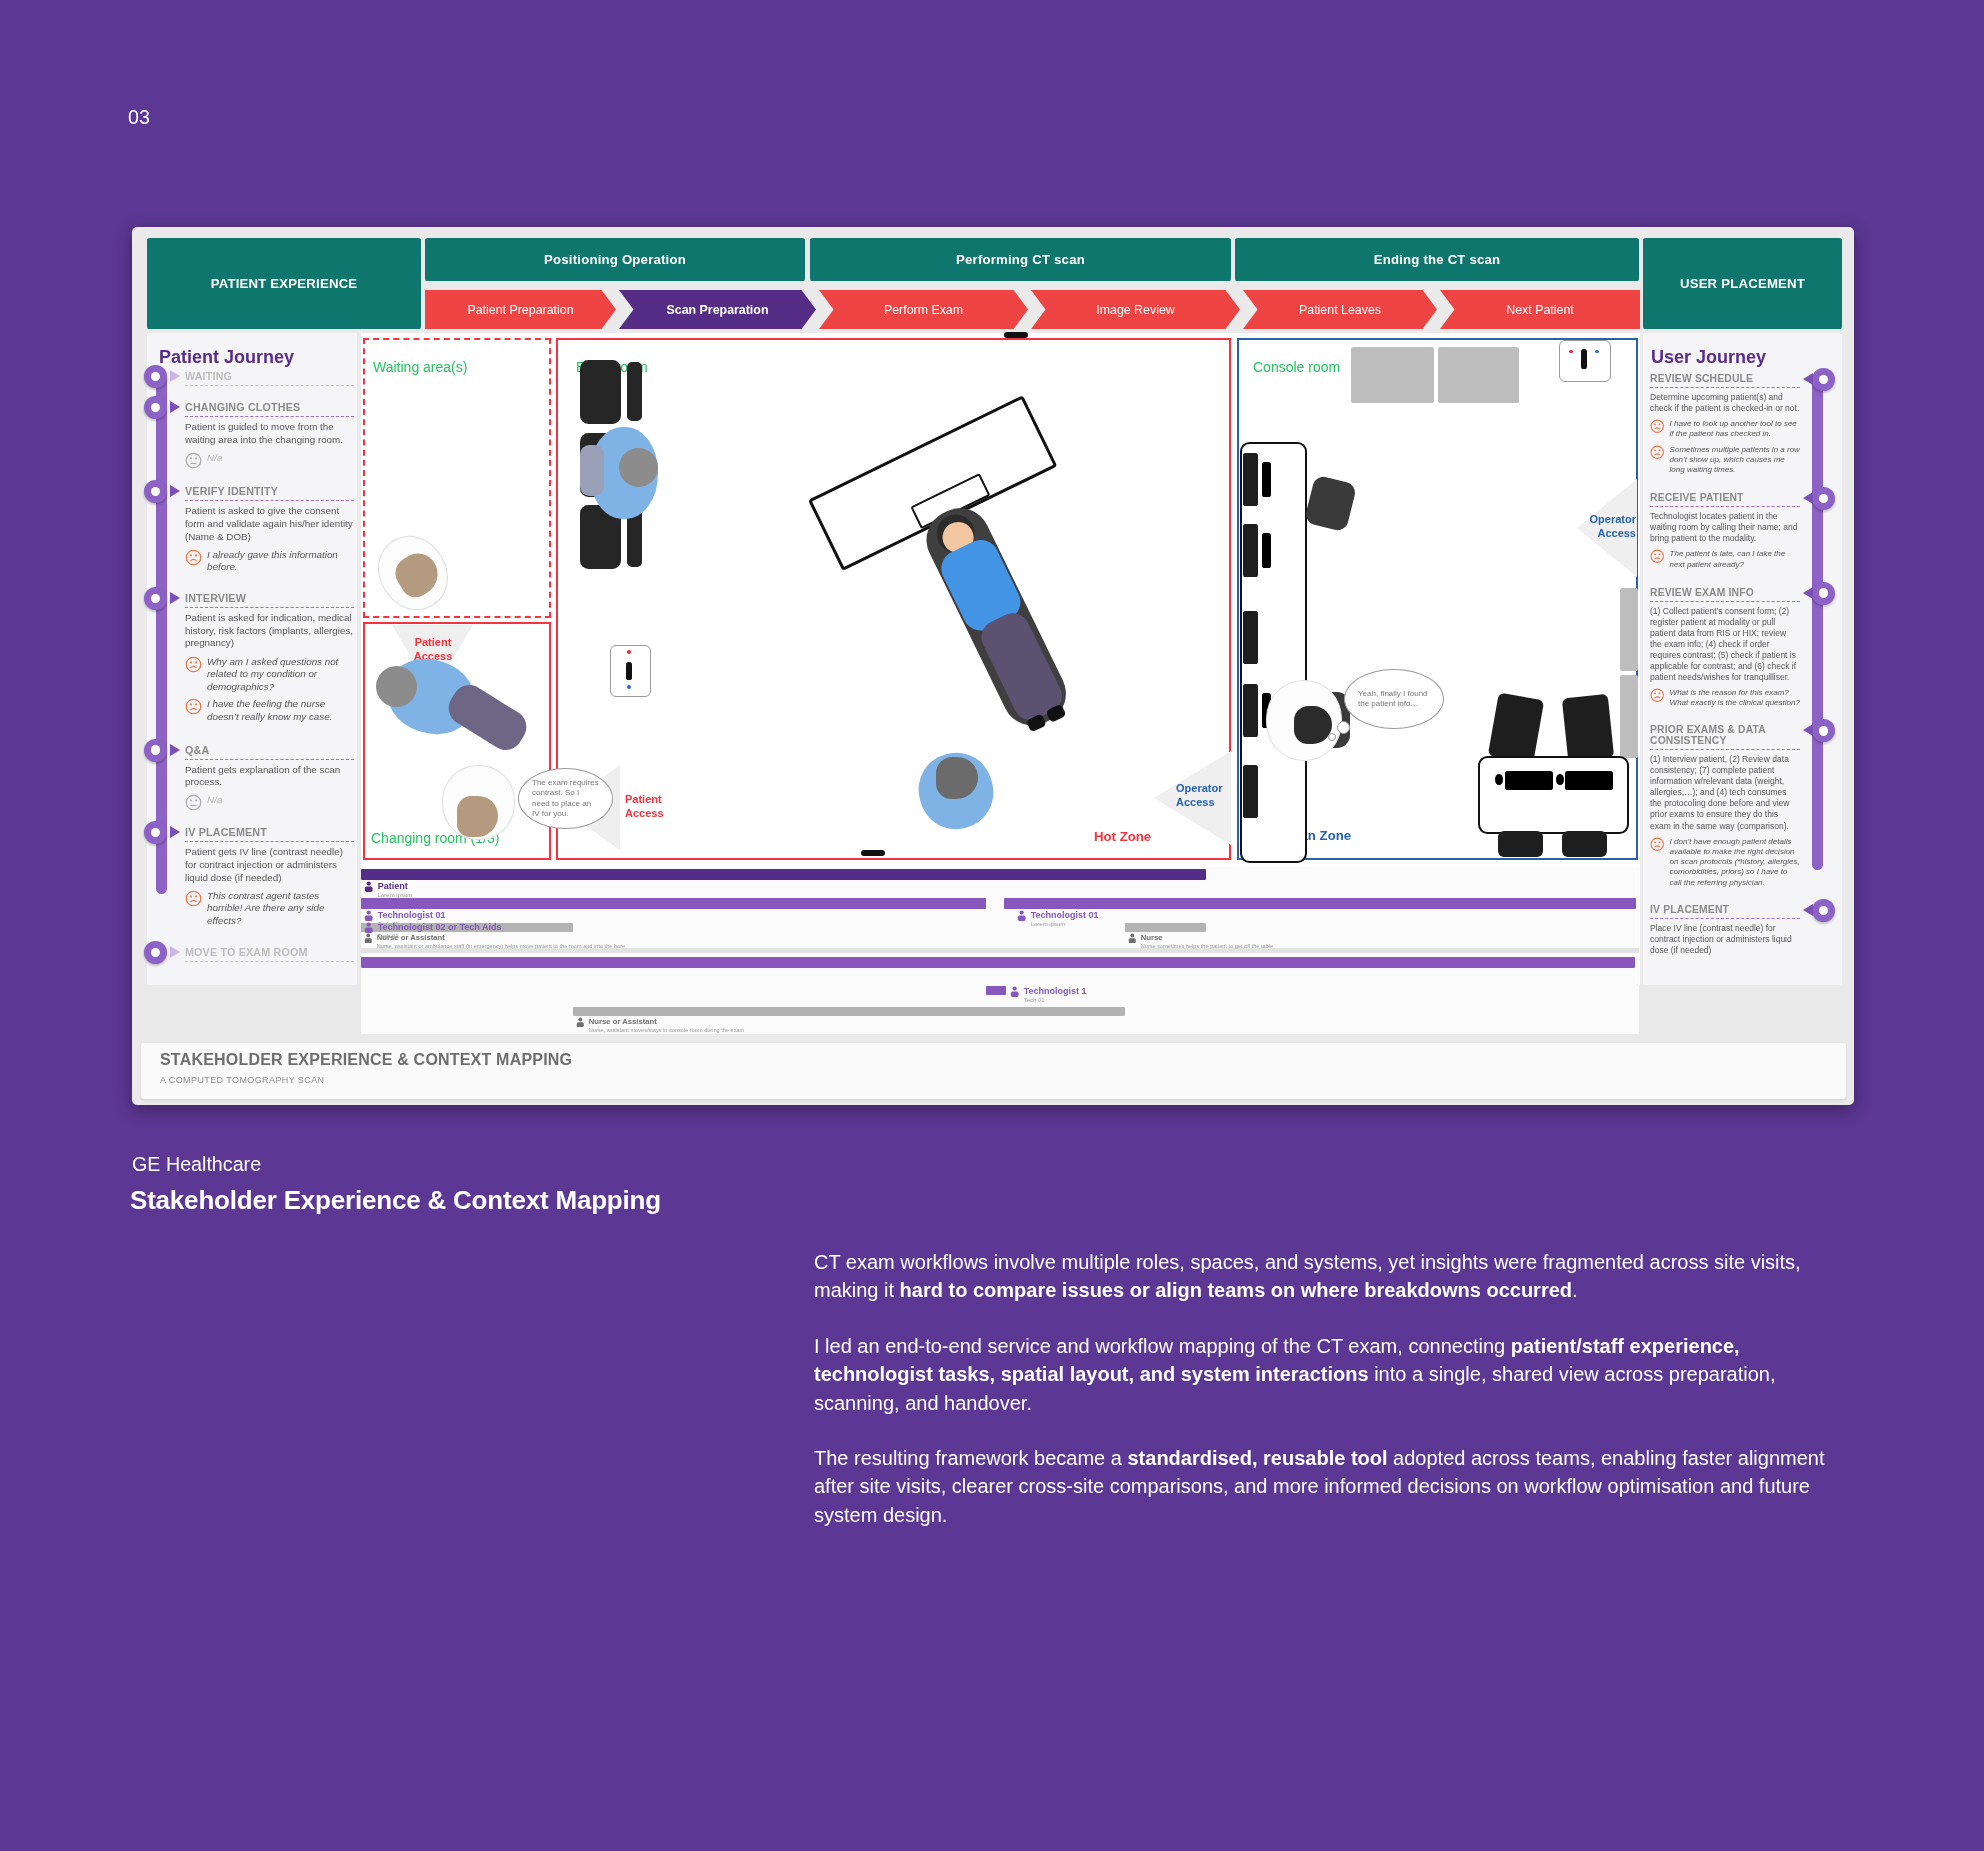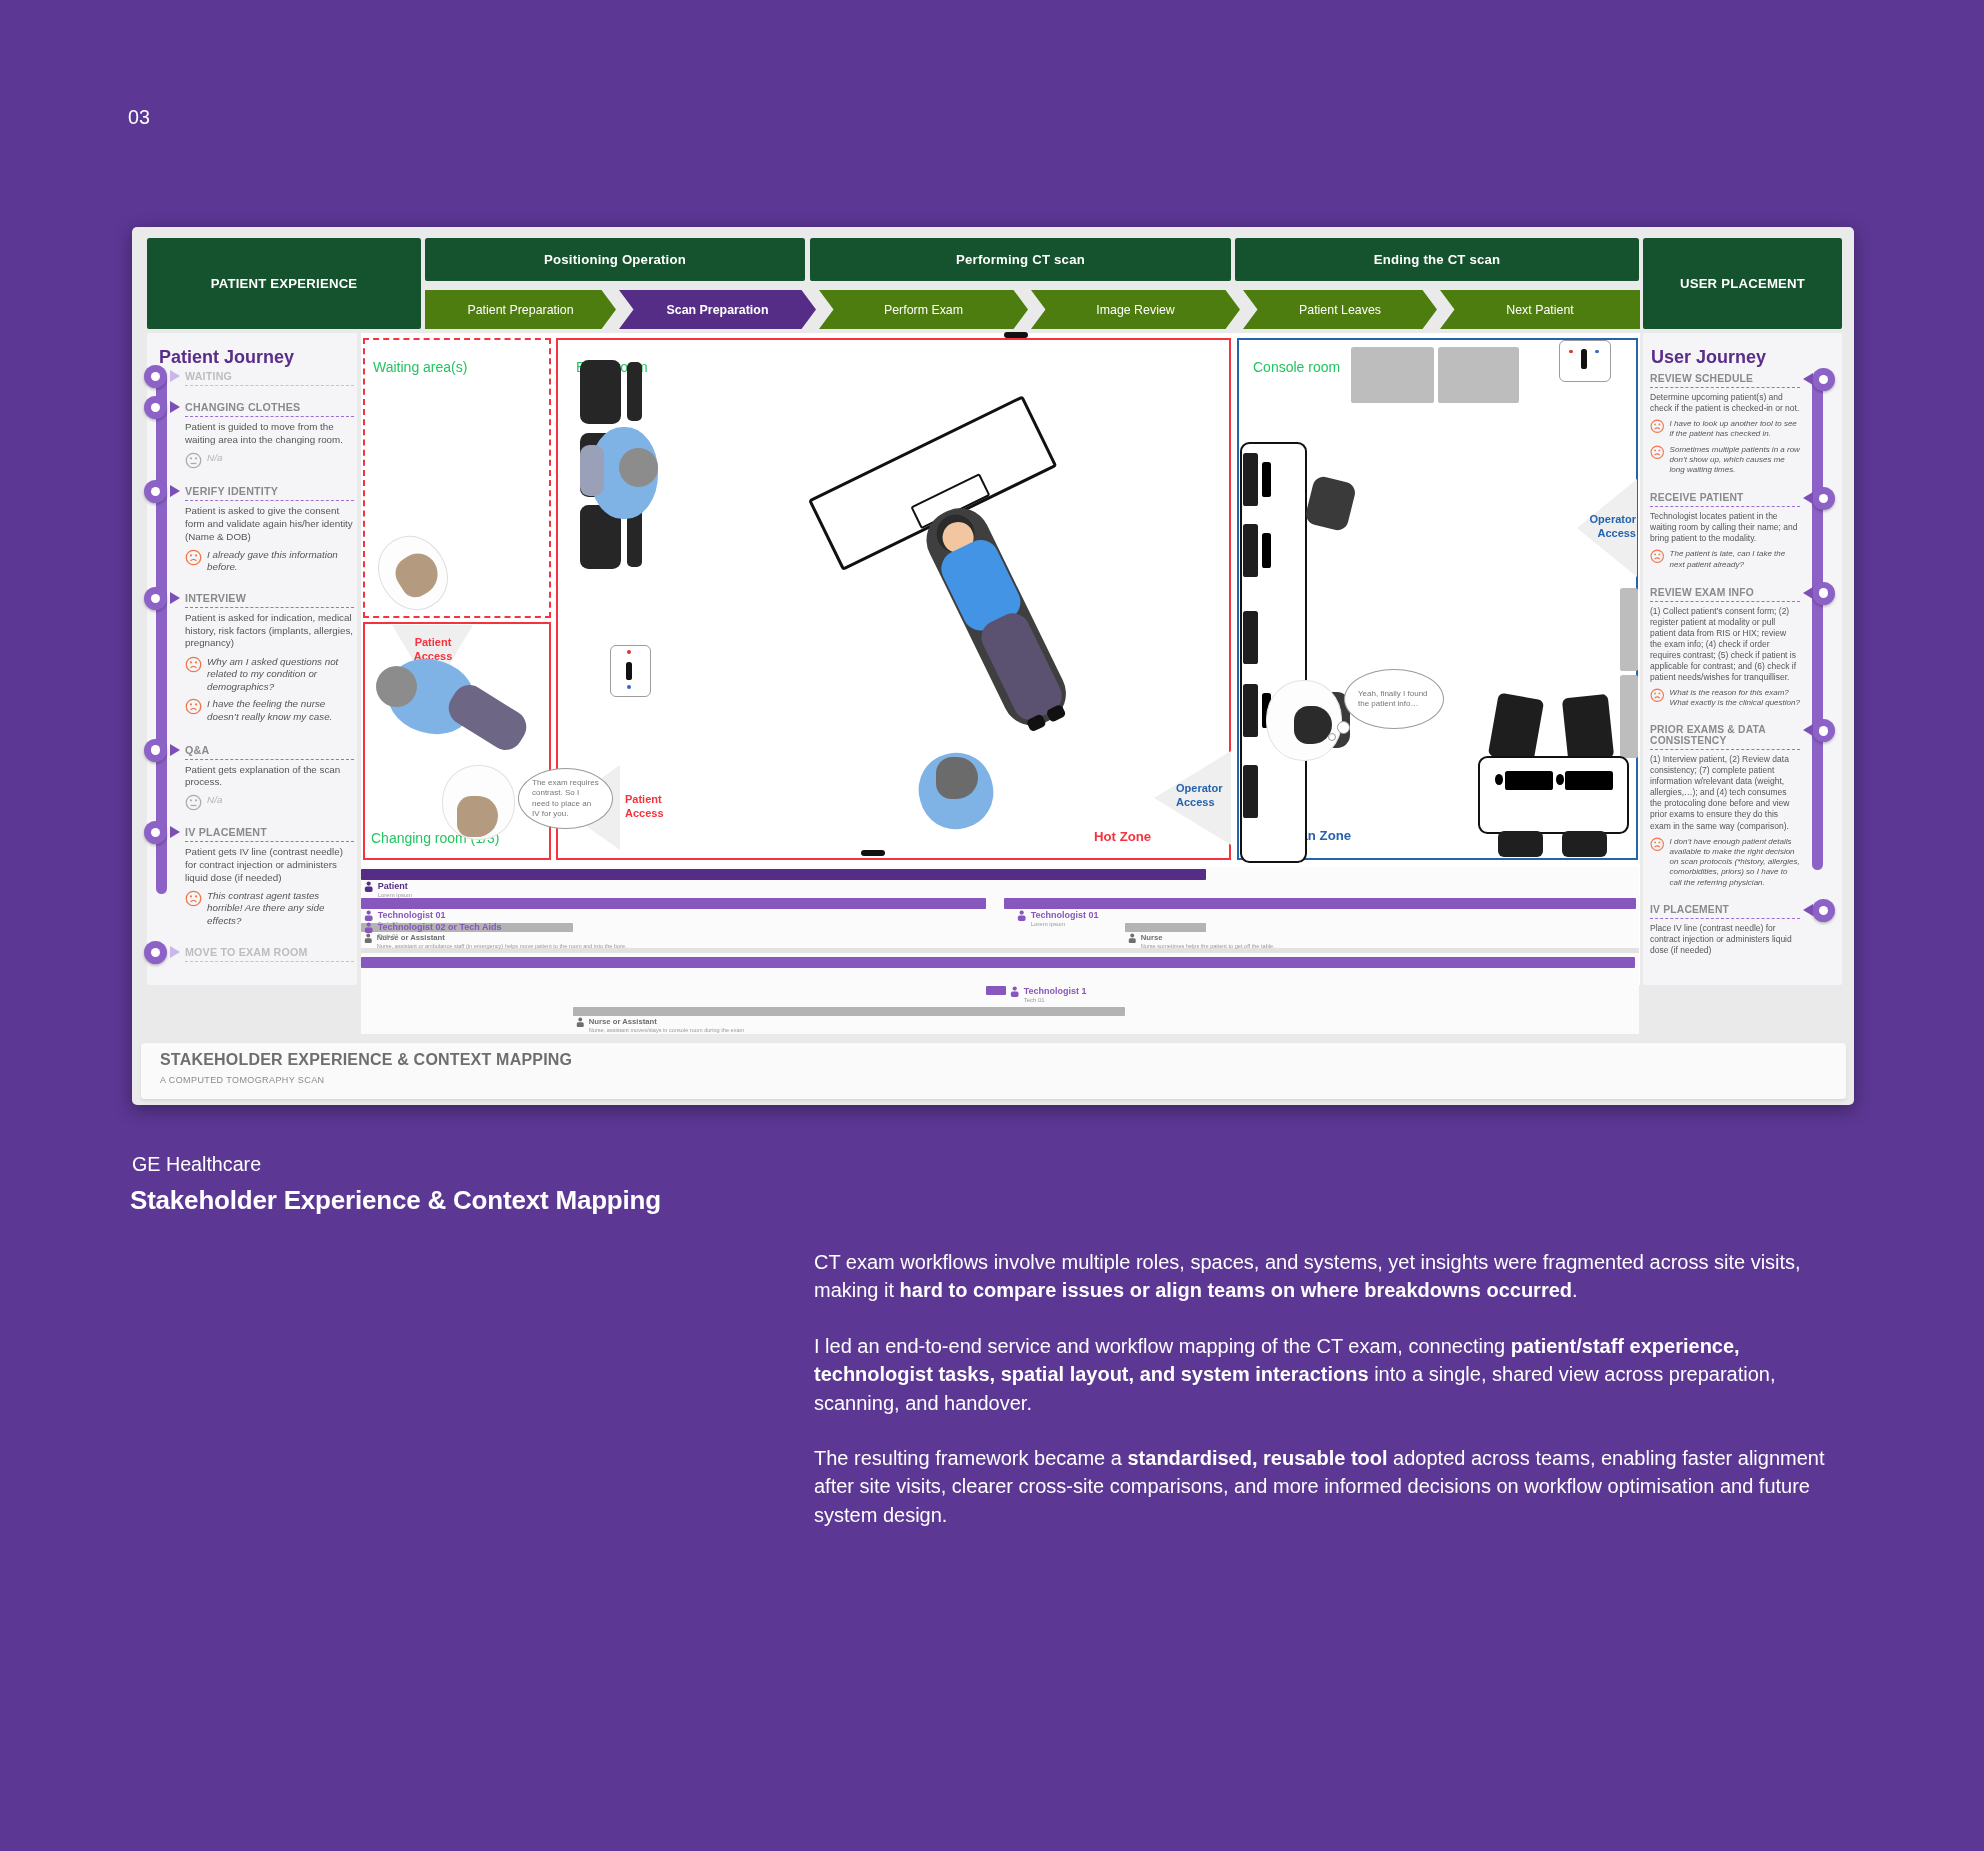--- a/index.html
+++ b/index.html
@@ -1,22 +1,22 @@
 <!DOCTYPE html>
 <html style="font-size:6.8px"><head>
 <meta charset="utf-8">
 <style>
   html,body{margin:0;padding:0;background:#4a2b77;}
   .canvas{position:relative;width:1985px;height:1852px;background:#5C3794;font-family:"Liberation Sans",sans-serif;overflow:hidden;}
   .abs{position:absolute;}
   
   .panel{position:absolute;left:132px;top:227px;width:1722px;height:878px;background:#EAEAEA;border-radius:5.1px;box-shadow:0 4.3px 17px rgba(0,0,0,.35);}
   
-  .hdr-box{position:absolute;background:#14532d;border-radius:2.6px;color:#fff;font-weight:bold;display:flex;align-items:center;justify-content:center;font-size:13.2px;letter-spacing:0.2px;}
-  .tab{position:absolute;height:39px;background:#4d7c0f;color:#fff;display:flex;align-items:center;justify-content:center;font-size:12.4px;
+  .hdr-box{position:absolute;background:#0f766e;border-radius:2.6px;color:#fff;font-weight:bold;display:flex;align-items:center;justify-content:center;font-size:13.2px;letter-spacing:0.2px;}
+  .tab{position:absolute;height:39px;background:#ef4444;color:#fff;display:flex;align-items:center;justify-content:center;font-size:12.4px;
        clip-path:polygon(0 0,calc(100% - 14.5px) 0,100% 50%,calc(100% - 14.5px) 100%,0 100%,14.5px 50%);}
   .tab.first{clip-path:polygon(0 0,calc(100% - 14.5px) 0,100% 50%,calc(100% - 14.5px) 100%,0 100%);}
   .tab.last{clip-path:polygon(0 0,100% 0,100% 100%,0 100%,14.5px 50%);}
   .tab.active{background:#552D86;font-weight:bold;}
   
   .side{position:absolute;background:#F5F4F6;border-radius:1.7px;}
   .side-title{position:absolute;font-size:18px;font-weight:bold;color:#5A2D8A;}
   .tl-line{position:absolute;width:11px;background:#8C62C6;border-radius:5.6px;}
   .steps{position:absolute;display:flex;flex-direction:column;}
   .step{position:relative;}

